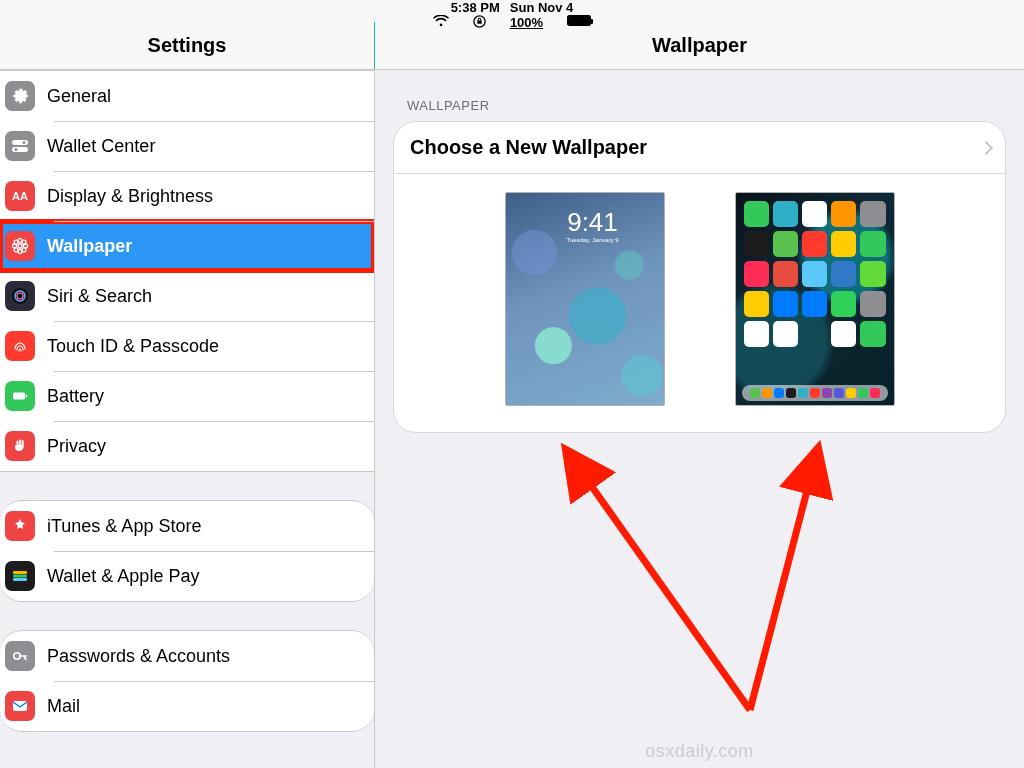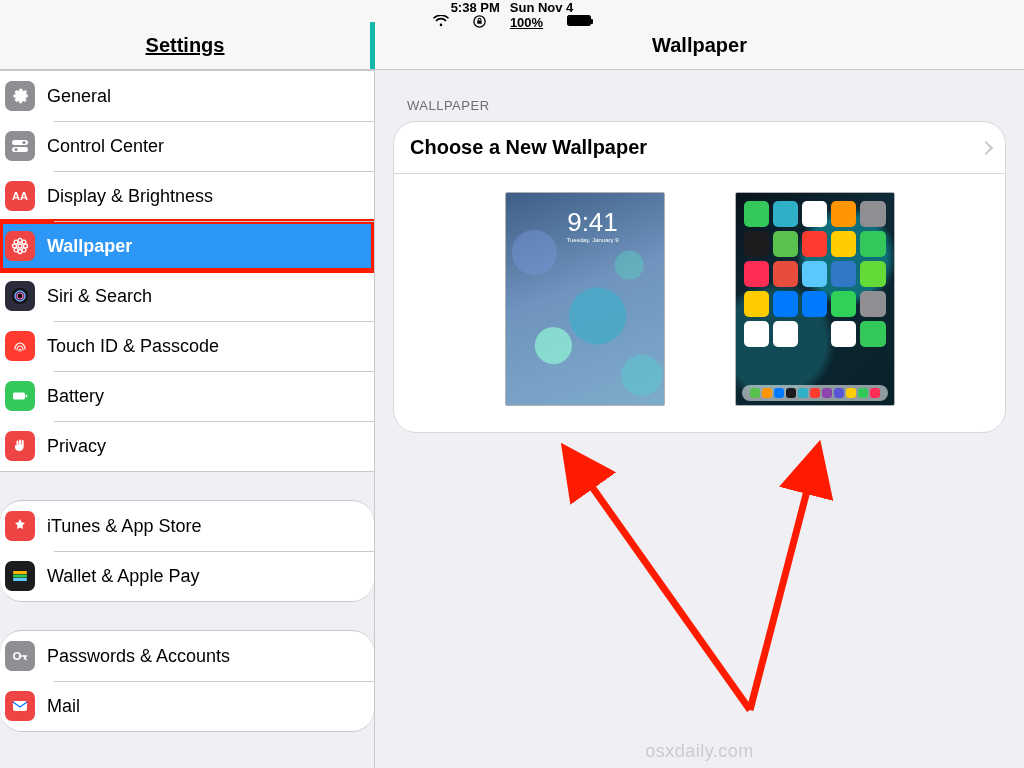--- a/index.html
+++ b/index.html
@@ -39,22 +39,21 @@
   .headers {
     height: 48px;
     display: flex;
     border-bottom: 1px solid #c8c7cc;
     background: #f7f7f8;
   }
   .headers .h-left {
     width: 375px;
     display: flex; align-items: center; justify-content: center;
     font-size: 20px; font-weight: 700;
-    border-right: 5px solid #14b8a6;
-    text-decoration: underline;
+    border-right: 1px solid #14b8a6;
   }
   .headers .h-right {
     flex: 1;
     display: flex; align-items: center; justify-content: center;
     font-size: 20px; font-weight: 700;
   }
 
   
   .panes { display: flex; height: calc(768px - 22px - 48px); }
   .sidebar {
@@ -224,21 +223,21 @@
         </div>
         <div class="row">
           <span class="icon ic-gray">
             <svg width="20" height="20" viewBox="0 0 20 20">
               <rect x="2" y="4" width="16" height="5" rx="2.5" fill="#fff"></rect>
               <rect x="2" y="11" width="16" height="5" rx="2.5" fill="#fff"></rect>
               <circle cx="14" cy="6.5" r="1.6" fill="#8e8e93"></circle>
               <circle cx="6" cy="13.5" r="1.6" fill="#8e8e93"></circle>
             </svg>
           </span>
-          <span class="label">Control Center</span>
+          <span class="label">Wallet Center</span>
         </div>
         <div class="row">
           <span class="icon ic-blue">
             <svg width="20" height="20" viewBox="0 0 20 20">
               <text x="10" y="14" text-anchor="middle" font-size="11" font-weight="700" fill="#fff">AA</text>
             </svg>
           </span>
           <span class="label">Display &amp; Brightness</span>
         </div>
         <div class="row active highlighted">

